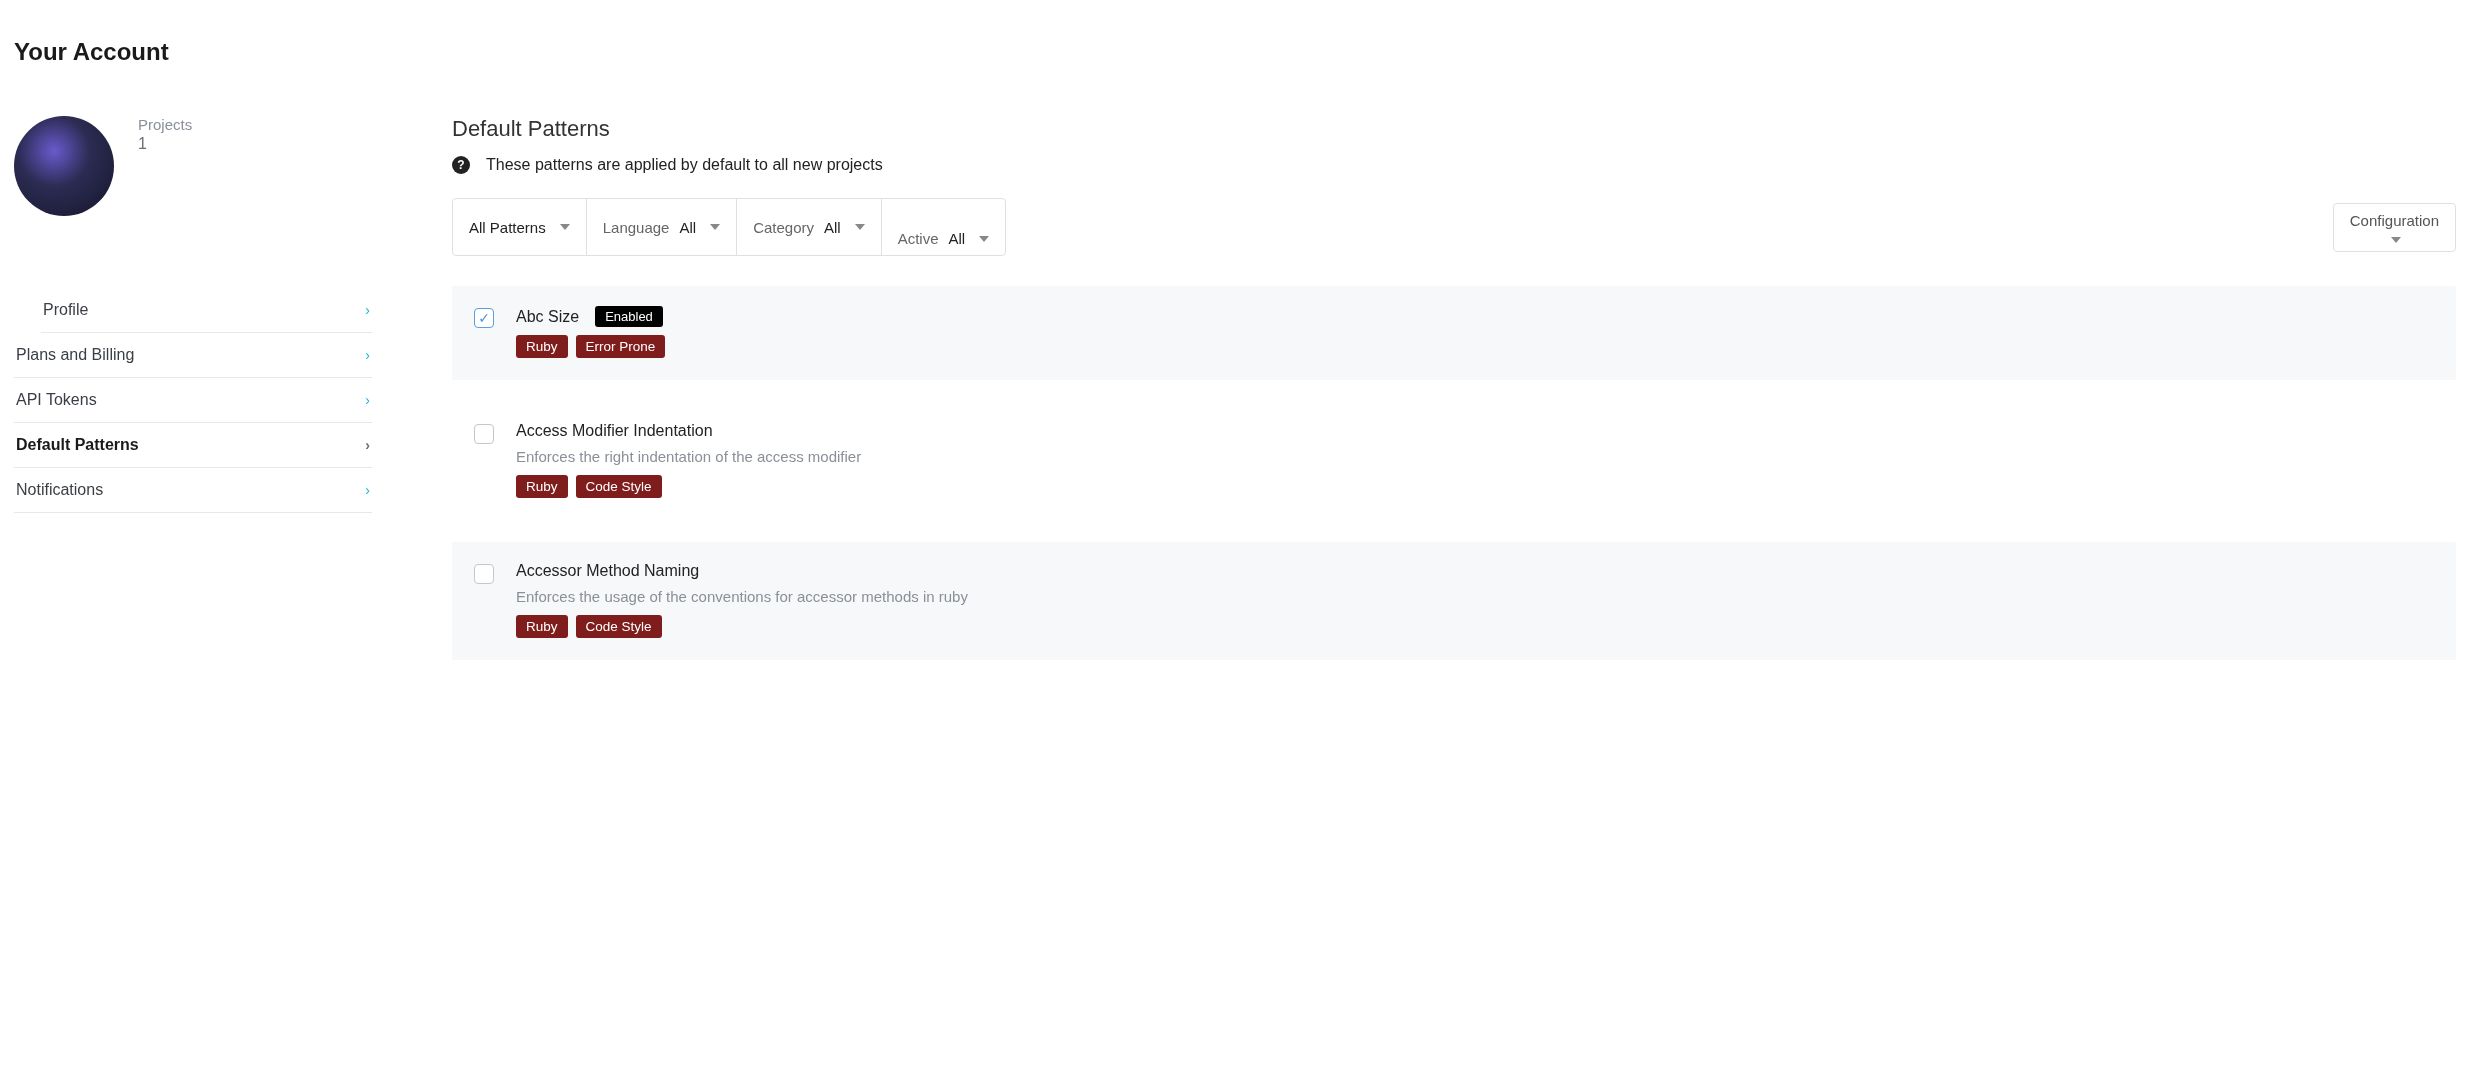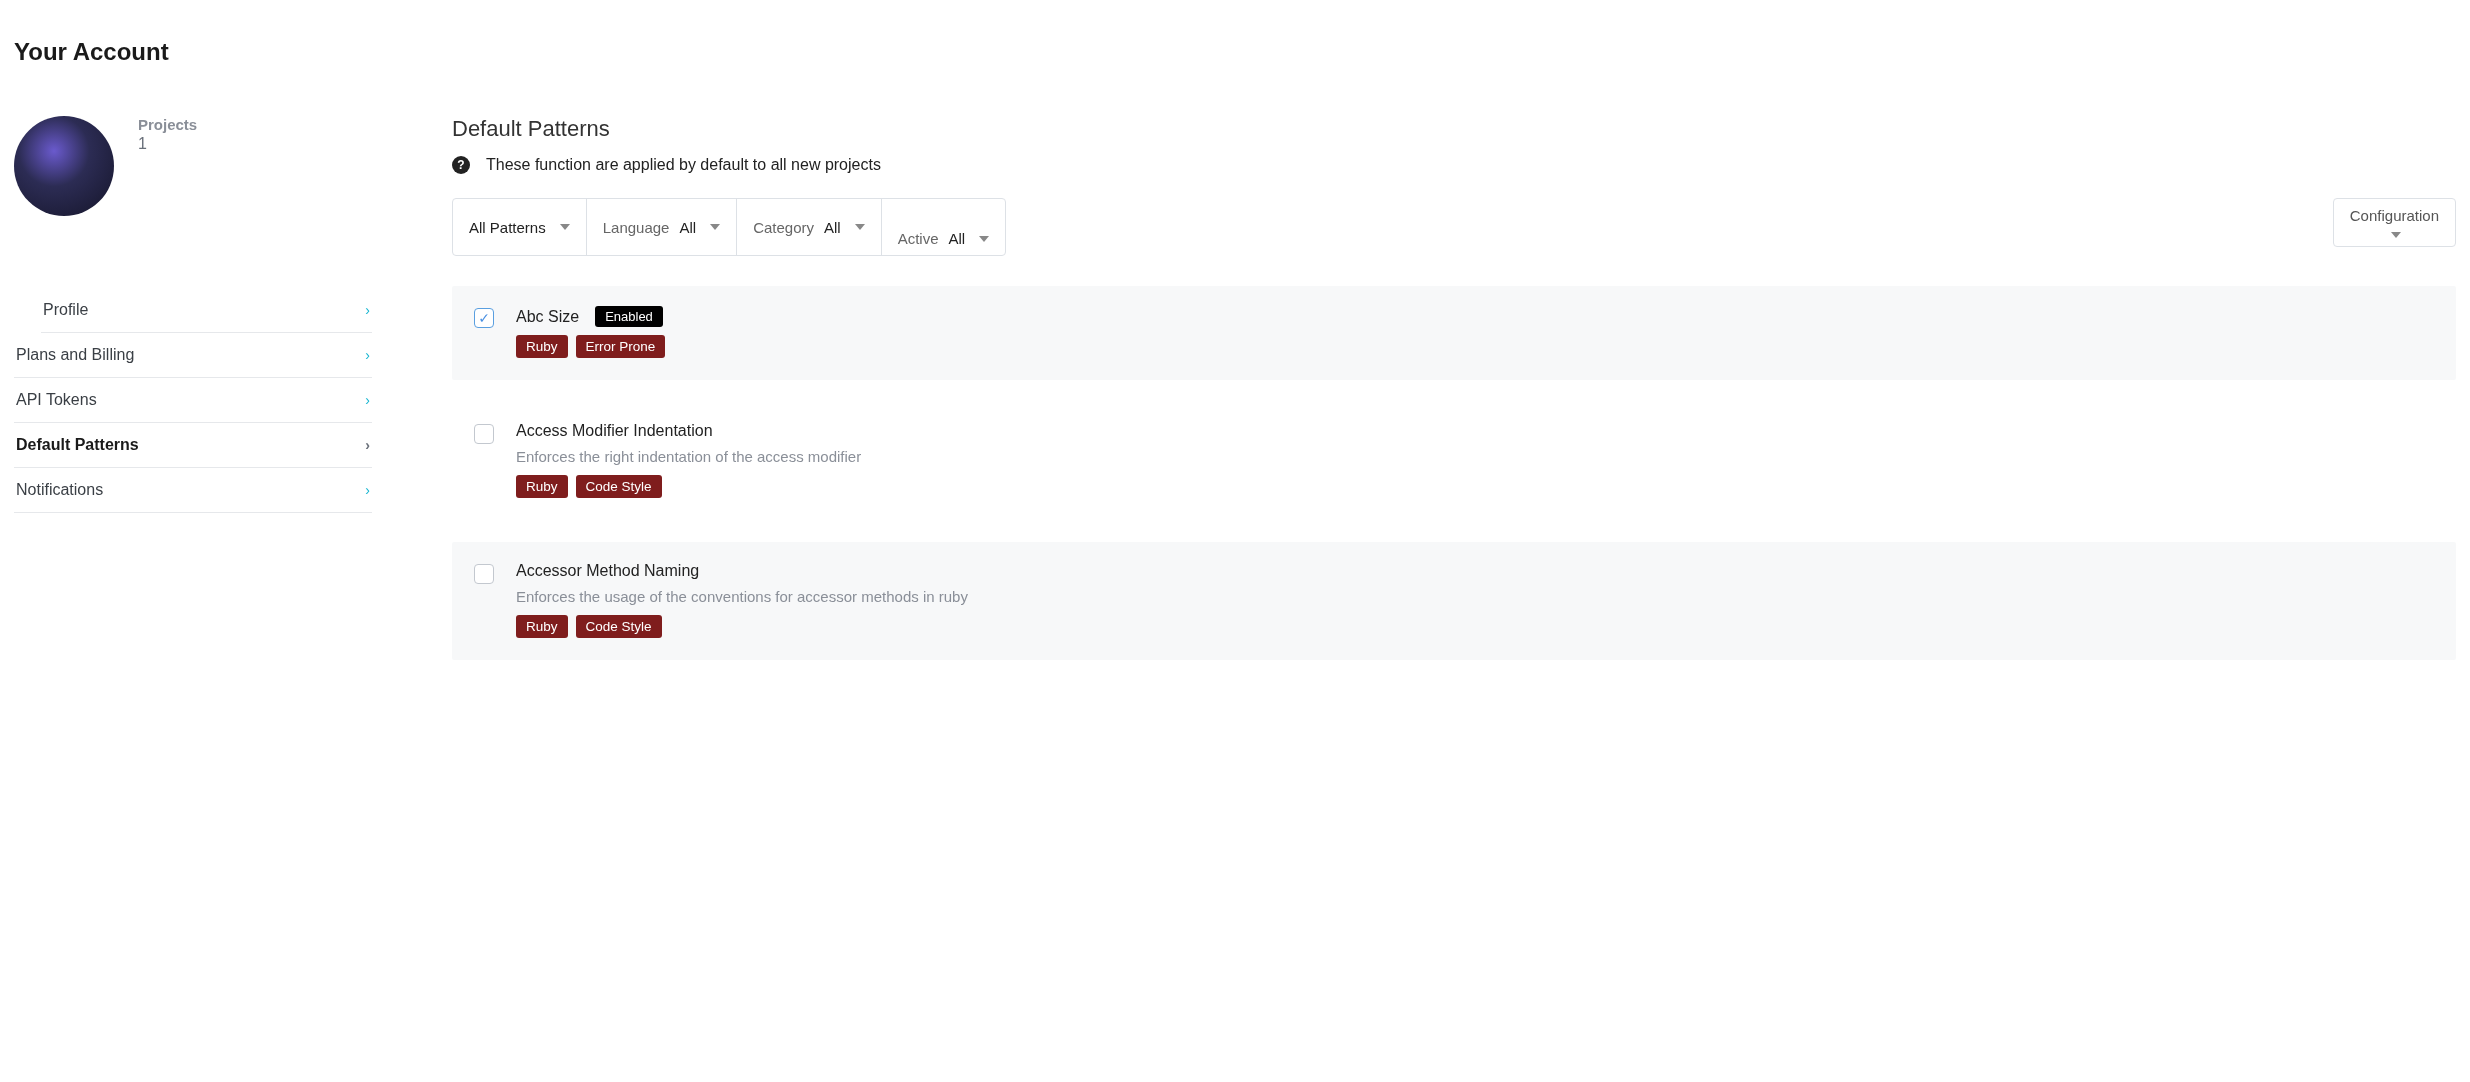--- a/index.html
+++ b/index.html
@@ -33,21 +33,20 @@
       width: 100px;
       height: 100px;
       border-radius: 50%;
       background: radial-gradient(circle at 40% 35%, #6a5acd 0%, #2c2c54 40%, #141428 100%);
       flex-shrink: 0;
     }
     .profile-meta .meta-label {
       color: #8a8f98;
       font-size: 15px;
       margin-bottom: 2px;
-      font-weight: bold;
     }
     .profile-meta .meta-value {
       color: #6a707a;
       font-size: 16px;
     }
     .nav { }
     .nav-item {
       display: flex;
       justify-content: space-between;
       align-items: center;
@@ -89,21 +88,21 @@
       margin-bottom: 24px;
       color: #222;
       font-size: 16px;
     }
     .help-ic {
       width: 18px; height: 18px; border-radius: 50%; background:#222; color:#fff;
       display:inline-flex; align-items:center; justify-content:center; font-size:12px; font-weight:700;
     }
     .filter-bar {
       display: flex;
-      align-items: flex-start;
+      align-items: center;
       margin-bottom: 30px;
     }
     .filter-group {
       display: flex;
       border: 1px solid #dde1e6;
       border-radius: 4px;
     }
     .filter-seg {
       display: flex;
       align-items: center;
@@ -198,21 +197,21 @@
           <span>Notifications</span>
           <span class="chev">›</span>
         </div>
       </nav>
   </aside>
 
   <section class="main">
     <h2 class="main-title">Default Patterns</h2>
     <div class="sub-row">
       <span class="help-ic">?</span>
-      <span>These function are applied by default to all new projects</span>
+      <span>These patterns are applied by default to all new projects</span>
     </div>
 
     <div class="filter-bar">
       <div class="filter-group">
         <div class="filter-seg">
           <span class="val">All Patterns</span>
           <span class="caret"></span>
         </div>
         <div class="filter-seg">
           <span class="lbl">Language</span>

